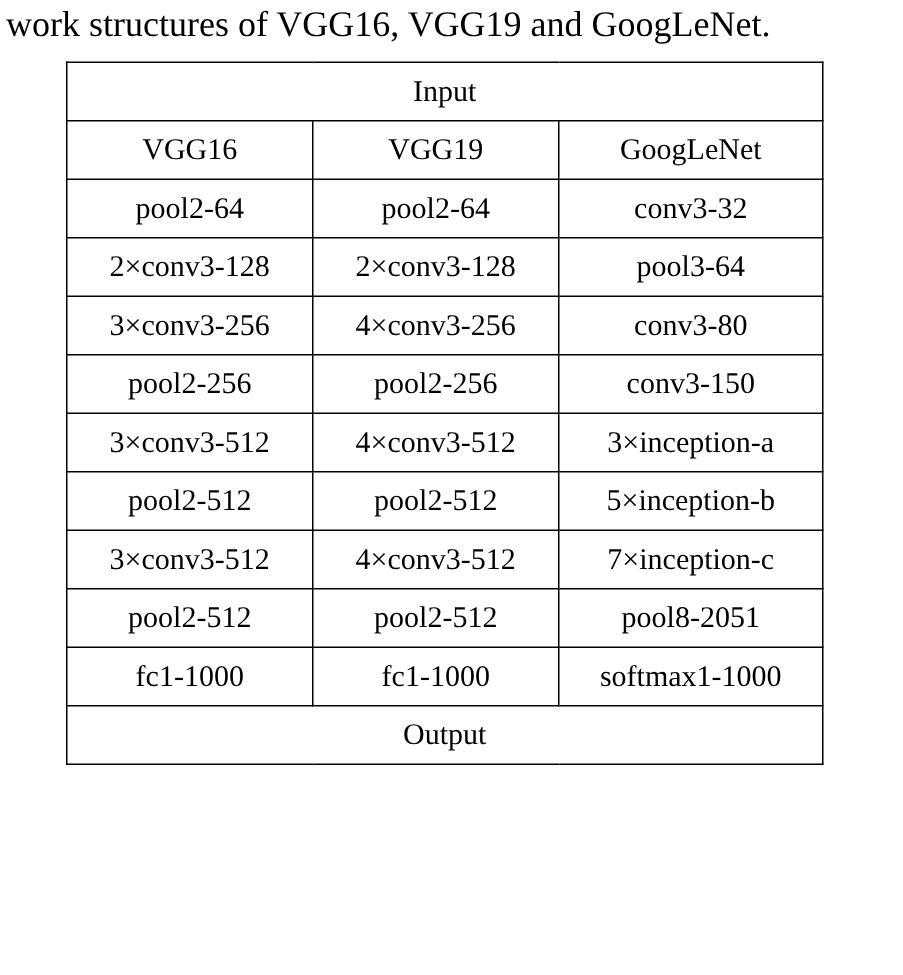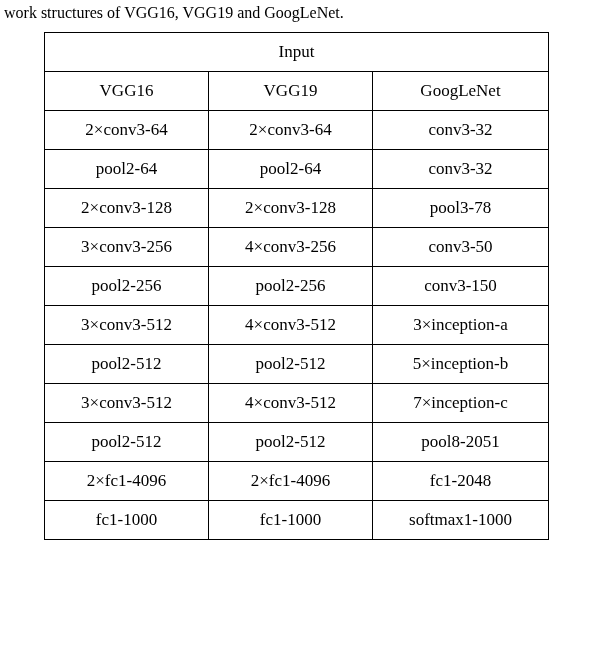--- a/index.html
+++ b/index.html
@@ -8,33 +8,33 @@
       margin: 0;
       padding: 0;
       background: #fff;
       color: #000;
     }
     .page {
       padding: 4px 0 0 0;
     }
     .caption {
       margin: 0 0 6px 4px;
-      font-size: 16px;
+      font-size: 24px;
     }
     table {
       border-collapse: collapse;
       margin: 10px 0 0 44px;
       table-layout: fixed;
     }
     td, th {
       border: 1px solid #000;
       padding: 6px 3px;
       text-align: center;
       font-weight: normal;
-      font-size: 17px;
+      font-size: 20px;
       height: 26px;
       vertical-align: middle;
     }
     col.c1 { width: 164px; }
     col.c2 { width: 164px; }
     col.c3 { width: 176px; }
   </style>
 </head>
 <body>
 
@@ -50,38 +50,33 @@
     <tbody>
         <tr>
       <td colspan="3">Input</td>
     </tr>
     <tr>
       <td>VGG16</td>
       <td>VGG19</td>
       <td>GoogLeNet</td>
     </tr>
     <tr>
-      <td>2×conv3-64</td>
-      <td>2×conv3-64</td>
-      <td>conv3-32</td>
-    </tr>
-    <tr>
       <td>pool2-64</td>
       <td>pool2-64</td>
       <td>conv3-32</td>
     </tr>
     <tr>
       <td>2×conv3-128</td>
       <td>2×conv3-128</td>
-      <td>pool3-78</td>
+      <td>pool3-64</td>
     </tr>
     <tr>
       <td>3×conv3-256</td>
       <td>4×conv3-256</td>
-      <td>conv3-50</td>
+      <td>conv3-80</td>
     </tr>
     <tr>
       <td>pool2-256</td>
       <td>pool2-256</td>
       <td>conv3-150</td>
     </tr>
     <tr>
       <td>3×conv3-512</td>
       <td>4×conv3-512</td>
       <td>3×inception-a</td>
@@ -95,24 +90,22 @@
       <td>3×conv3-512</td>
       <td>4×conv3-512</td>
       <td>7×inception-c</td>
     </tr>
     <tr>
       <td>pool2-512</td>
       <td>pool2-512</td>
       <td>pool8-2051</td>
     </tr>
     <tr>
-      <td>2×fc1-4096</td>
-      <td>2×fc1-4096</td>
-      <td>fc1-2048</td>
-    </tr>
-    <tr>
       <td>fc1-1000</td>
       <td>fc1-1000</td>
       <td>softmax1-1000</td>
+    </tr>
+    <tr>
+      <td colspan="3">Output</td>
     </tr>
   </tbody>
     </table>
 </div>
 
 </body></html>

